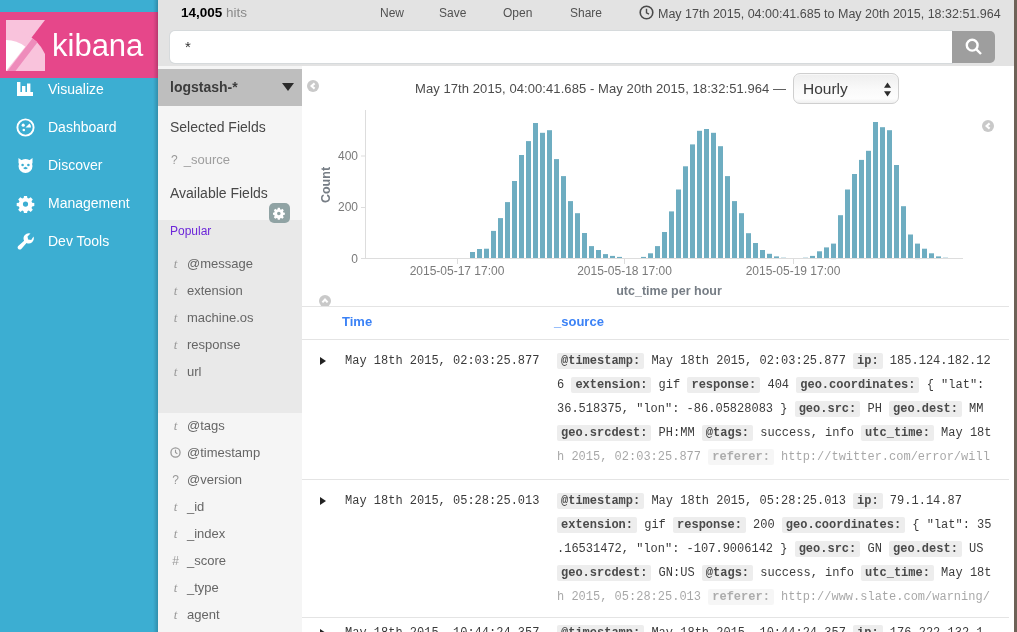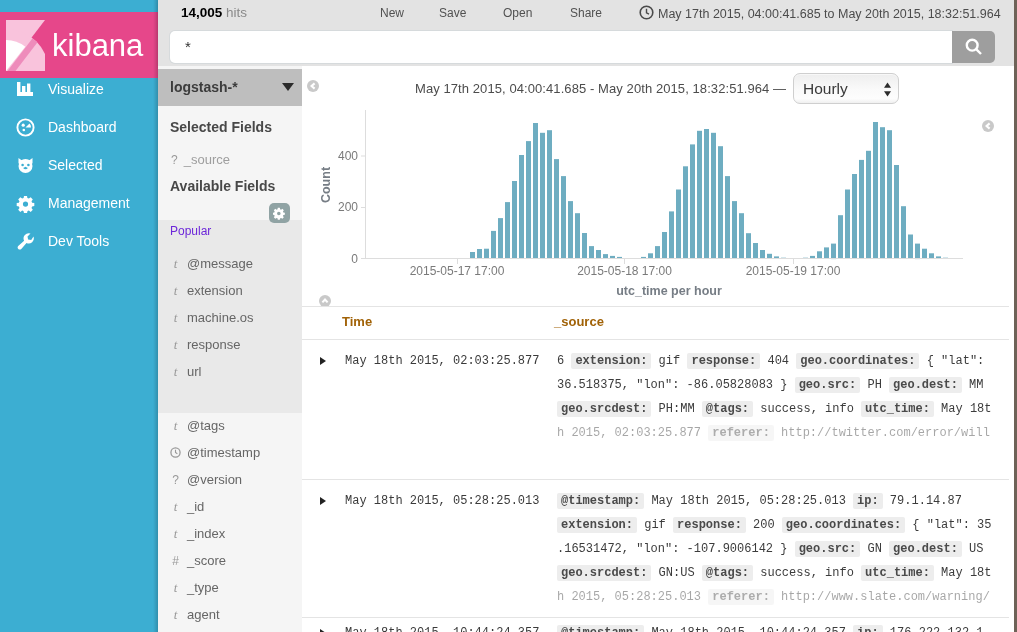--- a/index.html
+++ b/index.html
@@ -16,39 +16,39 @@
 #topbar { position:absolute; left:158px; top:0; width:859px; height:66px; background:#E3E3E3; box-shadow:0 2px 3px rgba(0,0,0,0.07); }
 #hits { position:absolute; left:23px; top:5px; font-size:13.5px; color:#8a8a8a; }
 #hits b { color:#000000; font-weight:bold; }
 .tlink { position:absolute; top:6px; font-size:12px; color:#515151; }
 #trange { position:absolute; left:500px; top:7px; font-size:12.5px; color:#4c4c4c; white-space:nowrap; }
 #searchbox { position:absolute; left:12px; top:31px; width:782px; height:32px; background:#fff; border-radius:5px 0 0 5px; box-shadow:0 0 0 1px rgba(190,200,205,0.35); font-size:15px; color:#333; line-height:32px; padding-left:15px; }
 #searchbtn { position:absolute; left:794px; top:31px; width:43px; height:32px; background:#9E9E9E; border-radius:0 5px 5px 0; display:flex; align-items:center; justify-content:center; }
 #sidebar { position:absolute; left:158px; top:66px; width:144px; height:566px; background:#F5F5F5; }
 #ipheader { position:absolute; left:0; top:3px; width:144px; height:37px; background:#BEBEBE; color:#3c3c3c; font-weight:bold; font-size:14px; line-height:37px; padding-left:12px; }
 #ipcaret { position:absolute; right:8px; top:14px; width:0; height:0; border-left:6px solid transparent; border-right:6px solid transparent; border-top:8px solid #2b2b2b; }
-.fhead { position:absolute; left:12px; font-size:14px; color:#484848;font-weight:bold; }
+.fhead { position:absolute; left:12px; font-size:14px; color:#484848; }
 #pop { position:absolute; left:0; top:154px; width:144px; height:193px; background:#E9E9E9; }
 #poplab { position:absolute; left:12px; top:158px; font-size:12px; color:#6d28d9; }
 #gearbtn { position:absolute; left:111px; top:137px; width:21px; height:20px; background:#90A3A4; border-radius:5px; display:flex; align-items:center; justify-content:center; }
 .frow { height:27px; display:flex; align-items:center; }
 .ficon { width:13px; margin-left:11px; font-size:12px; color:#999; display:flex; justify-content:center; }
 .fname { margin-left:5px; font-size:13px; color:#666; }
 .ti { font-family:"Liberation Serif",serif; font-style:italic; color:#999; font-size:13px; }
 .qi,.hi { font-style:normal; color:#999; font-size:12px; }
 #srcrow { position:absolute; left:13px; top:86px; font-size:13px; color:#9e9e9e; }
 #srcrow .qi { margin-right:6px; }
 #main { position:absolute; left:302px; top:66px; width:715px; height:566px; background:#fff; }
 #charthead { position:absolute; left:113px; top:15px; font-size:13px; letter-spacing:0.08px; color:#4c4c4c; white-space:nowrap; }
 #hourly { position:absolute; left:491px; top:7px; width:106px; height:31px; border:1px solid #CFCFCF; border-radius:7px; background:linear-gradient(#EEEEEE,#FAFAFA 55%,#FDFDFD 85%,#F0F0F0); font-size:15.5px; color:#3a3a3a; line-height:29px; padding-left:9px; box-shadow:inset 0 1px 0 #f8f8f8; }
 #hourly svg { position:absolute; right:6px; top:8px; }
 .chev { position:absolute; }
 #tbl { position:absolute; left:0; top:240px; width:712px; }
 #tbl .hline { position:absolute; left:0; width:707px; height:1px; background:#E4E4E4; }
-.thd { position:absolute; top:249px; font-weight:bold; font-size:13px; color:#a16207; }
+.thd { position:absolute; top:249px; font-weight:bold; font-size:13px; color:#3b82f6; }
 .caret { position:absolute; width:0; height:0; border-top:4px solid transparent; border-bottom:4px solid transparent; border-left:6px solid #222; }
 .rtime { position:absolute; left:43px; font-family:"Liberation Mono",monospace; font-size:12px; color:#3a3a3a; }
 .rsrc { position:absolute; left:255px; width:450px; font-family:"Liberation Mono",monospace; font-size:12px; color:#3c3c3c; }
 .rsrc > div { height:24px; line-height:24px; white-space:nowrap; overflow:hidden; }
 .rsrc b { background:#EDEDED; color:#4a4a4a; padding:1px 4px; font-weight:bold; border-radius:2px; }
 .rsrc .fade { opacity:0.45; }
 #edge { position:absolute; right:0; top:0; width:3px; height:632px; background:#6E6257; z-index:9; }
 #chartsvg { position:absolute; left:0; top:0; }
 .xlab { fill:#7a7a7a; font-size:12px; font-family:"Liberation Sans",sans-serif; }
 .alab { fill:#767d85; font-size:12.5px; font-weight:bold; font-family:"Liberation Sans",sans-serif; }
@@ -81,21 +81,21 @@
 <div class="navitem">
         <span class="nico">
           <svg width="19" height="17" viewBox="0 0 19 17">
             <path d="M2.5 1 A 9.5 9.5 0 0 0 16.5 1 L 16.5 6 A 7.5 7.5 0 0 1 2.5 6 Z" fill="#fff"></path>
             <circle cx="9.5" cy="9" r="7" fill="#fff"></circle>
             <circle cx="6.6" cy="8" r="1.3" fill="#3CAED2"></circle>
             <circle cx="12.4" cy="8" r="1.3" fill="#3CAED2"></circle>
             <path d="M7.2 11 A 2.7 2.7 0 0 0 11.8 11 L 9.5 9.8 Z" fill="#3CAED2"></path>
           </svg>
         </span>
-        <span class="nlab">Selected</span>
+        <span class="nlab">Discover</span>
       </div>
 <div class="navitem">
         <span class="nico">
           <svg width="19" height="19" viewBox="0 0 19 19">
             <path fill="#fff" d="M17.3 11.4v-3l-2.2-.4a6 6 0 0 0-.6-1.4l1.3-1.9-2.1-2.1-1.9 1.3a6 6 0 0 0-1.4-.6L10 1.2H7l-.4 2.1a6 6 0 0 0-1.4.6L3.3 2.6 1.2 4.7l1.3 1.9a6 6 0 0 0-.6 1.4l-2.2.4v3l2.2.4a6 6 0 0 0 .6 1.4l-1.3 1.9 2.1 2.1 1.9-1.3a6 6 0 0 0 1.4.6l.4 2.2h3l.4-2.2a6 6 0 0 0 1.4-.6l1.9 1.3 2.1-2.1-1.3-1.9a6 6 0 0 0 .6-1.4zM8.5 12a2.6 2.6 0 1 1 0-5.2 2.6 2.6 0 0 1 0 5.2z" transform="translate(1,0.7)"></path>
           </svg>
         </span>
         <span class="nlab">Management</span>
       </div>
 <div class="navitem">
@@ -138,21 +138,21 @@
       <svg width="20" height="20" viewBox="0 0 20 20">
         <circle cx="8.2" cy="8.2" r="5.4" fill="none" stroke="#fff" stroke-width="2.4"></circle>
         <line x1="12.4" y1="12.4" x2="17" y2="17" stroke="#fff" stroke-width="2.4"></line>
       </svg>
     </div>
 </div>
 <div id="sidebar">
   <div id="ipheader">logstash-*<span id="ipcaret"></span></div>
   <div class="fhead" style="top:53px">Selected Fields</div>
   <div id="srcrow"><span class="qi">?</span>_source</div>
-  <div class="fhead" style="top:112px">Available Fields</div>
+  <div class="fhead" style="top:119px">Available Fields</div>
   <div id="pop"></div>
   <div id="gearbtn">
       <svg width="13" height="13" viewBox="0 0 19 19">
         <path fill="#fff" d="M17.3 11.4v-3l-2.2-.4a6 6 0 0 0-.6-1.4l1.3-1.9-2.1-2.1-1.9 1.3a6 6 0 0 0-1.4-.6L10 1.2H7l-.4 2.1a6 6 0 0 0-1.4.6L3.3 2.6 1.2 4.7l1.3 1.9a6 6 0 0 0-.6 1.4l-2.2.4v3l2.2.4a6 6 0 0 0 .6 1.4l-1.3 1.9 2.1 2.1 1.9-1.3a6 6 0 0 0 1.4.6l.4 2.2h3l.4-2.2a6 6 0 0 0 1.4-.6l1.9 1.3 2.1-2.1-1.3-1.9a6 6 0 0 0 .6-1.4zM8.5 12a2.6 2.6 0 1 1 0-5.2 2.6 2.6 0 0 1 0 5.2z"></path>
       </svg>
     </div>
   <div id="poplab">Popular</div>
   <div style="position:absolute;left:0;top:184px;width:144px">
       <div class="frow ">
         <span class="ficon">
@@ -355,20 +355,21 @@
   <div id="tbl">
     <div class="hline" style="top:0"></div>
     <div class="hline" style="top:33px"></div>
     <div class="hline" style="top:173px"></div>
     <div class="hline" style="top:311px"></div>
     <span class="thd" style="left:40px;top:8px">Time</span>
     <span class="thd" style="left:252px;top:8px">_source</span>
     <span class="caret" style="left:18px;top:51px"></span>
     <span class="rtime" style="top:48px">May 18th 2015, 02:03:25.877</span>
     <div class="rsrc" style="top:43px">
+        <div><b>@timestamp:</b> May 18th 2015, 02:03:25.877 <b>ip:</b> 185.124.182.12</div>
 <div>6 <b>extension:</b> gif <b>response:</b> 404 <b>geo.coordinates:</b> { "lat":</div>
 <div>36.518375, "lon": -86.05828083 } <b>geo.src:</b> PH <b>geo.dest:</b> MM</div>
 <div><b>geo.srcdest:</b> PH:MM <b>@tags:</b> success, info <b>utc_time:</b> May 18t</div>
 <div class="fade">h 2015, 02:03:25.877 <b>referer:</b> http://twitter.com/error/will</div>
       </div>
     <span class="caret" style="left:18px;top:191px"></span>
     <span class="rtime" style="top:188px">May 18th 2015, 05:28:25.013</span>
     <div class="rsrc" style="top:183px">
         <div><b>@timestamp:</b> May 18th 2015, 05:28:25.013 <b>ip:</b> 79.1.14.87</div>
 <div><b>extension:</b> gif <b>response:</b> 200 <b>geo.coordinates:</b> { "lat": 35</div>

